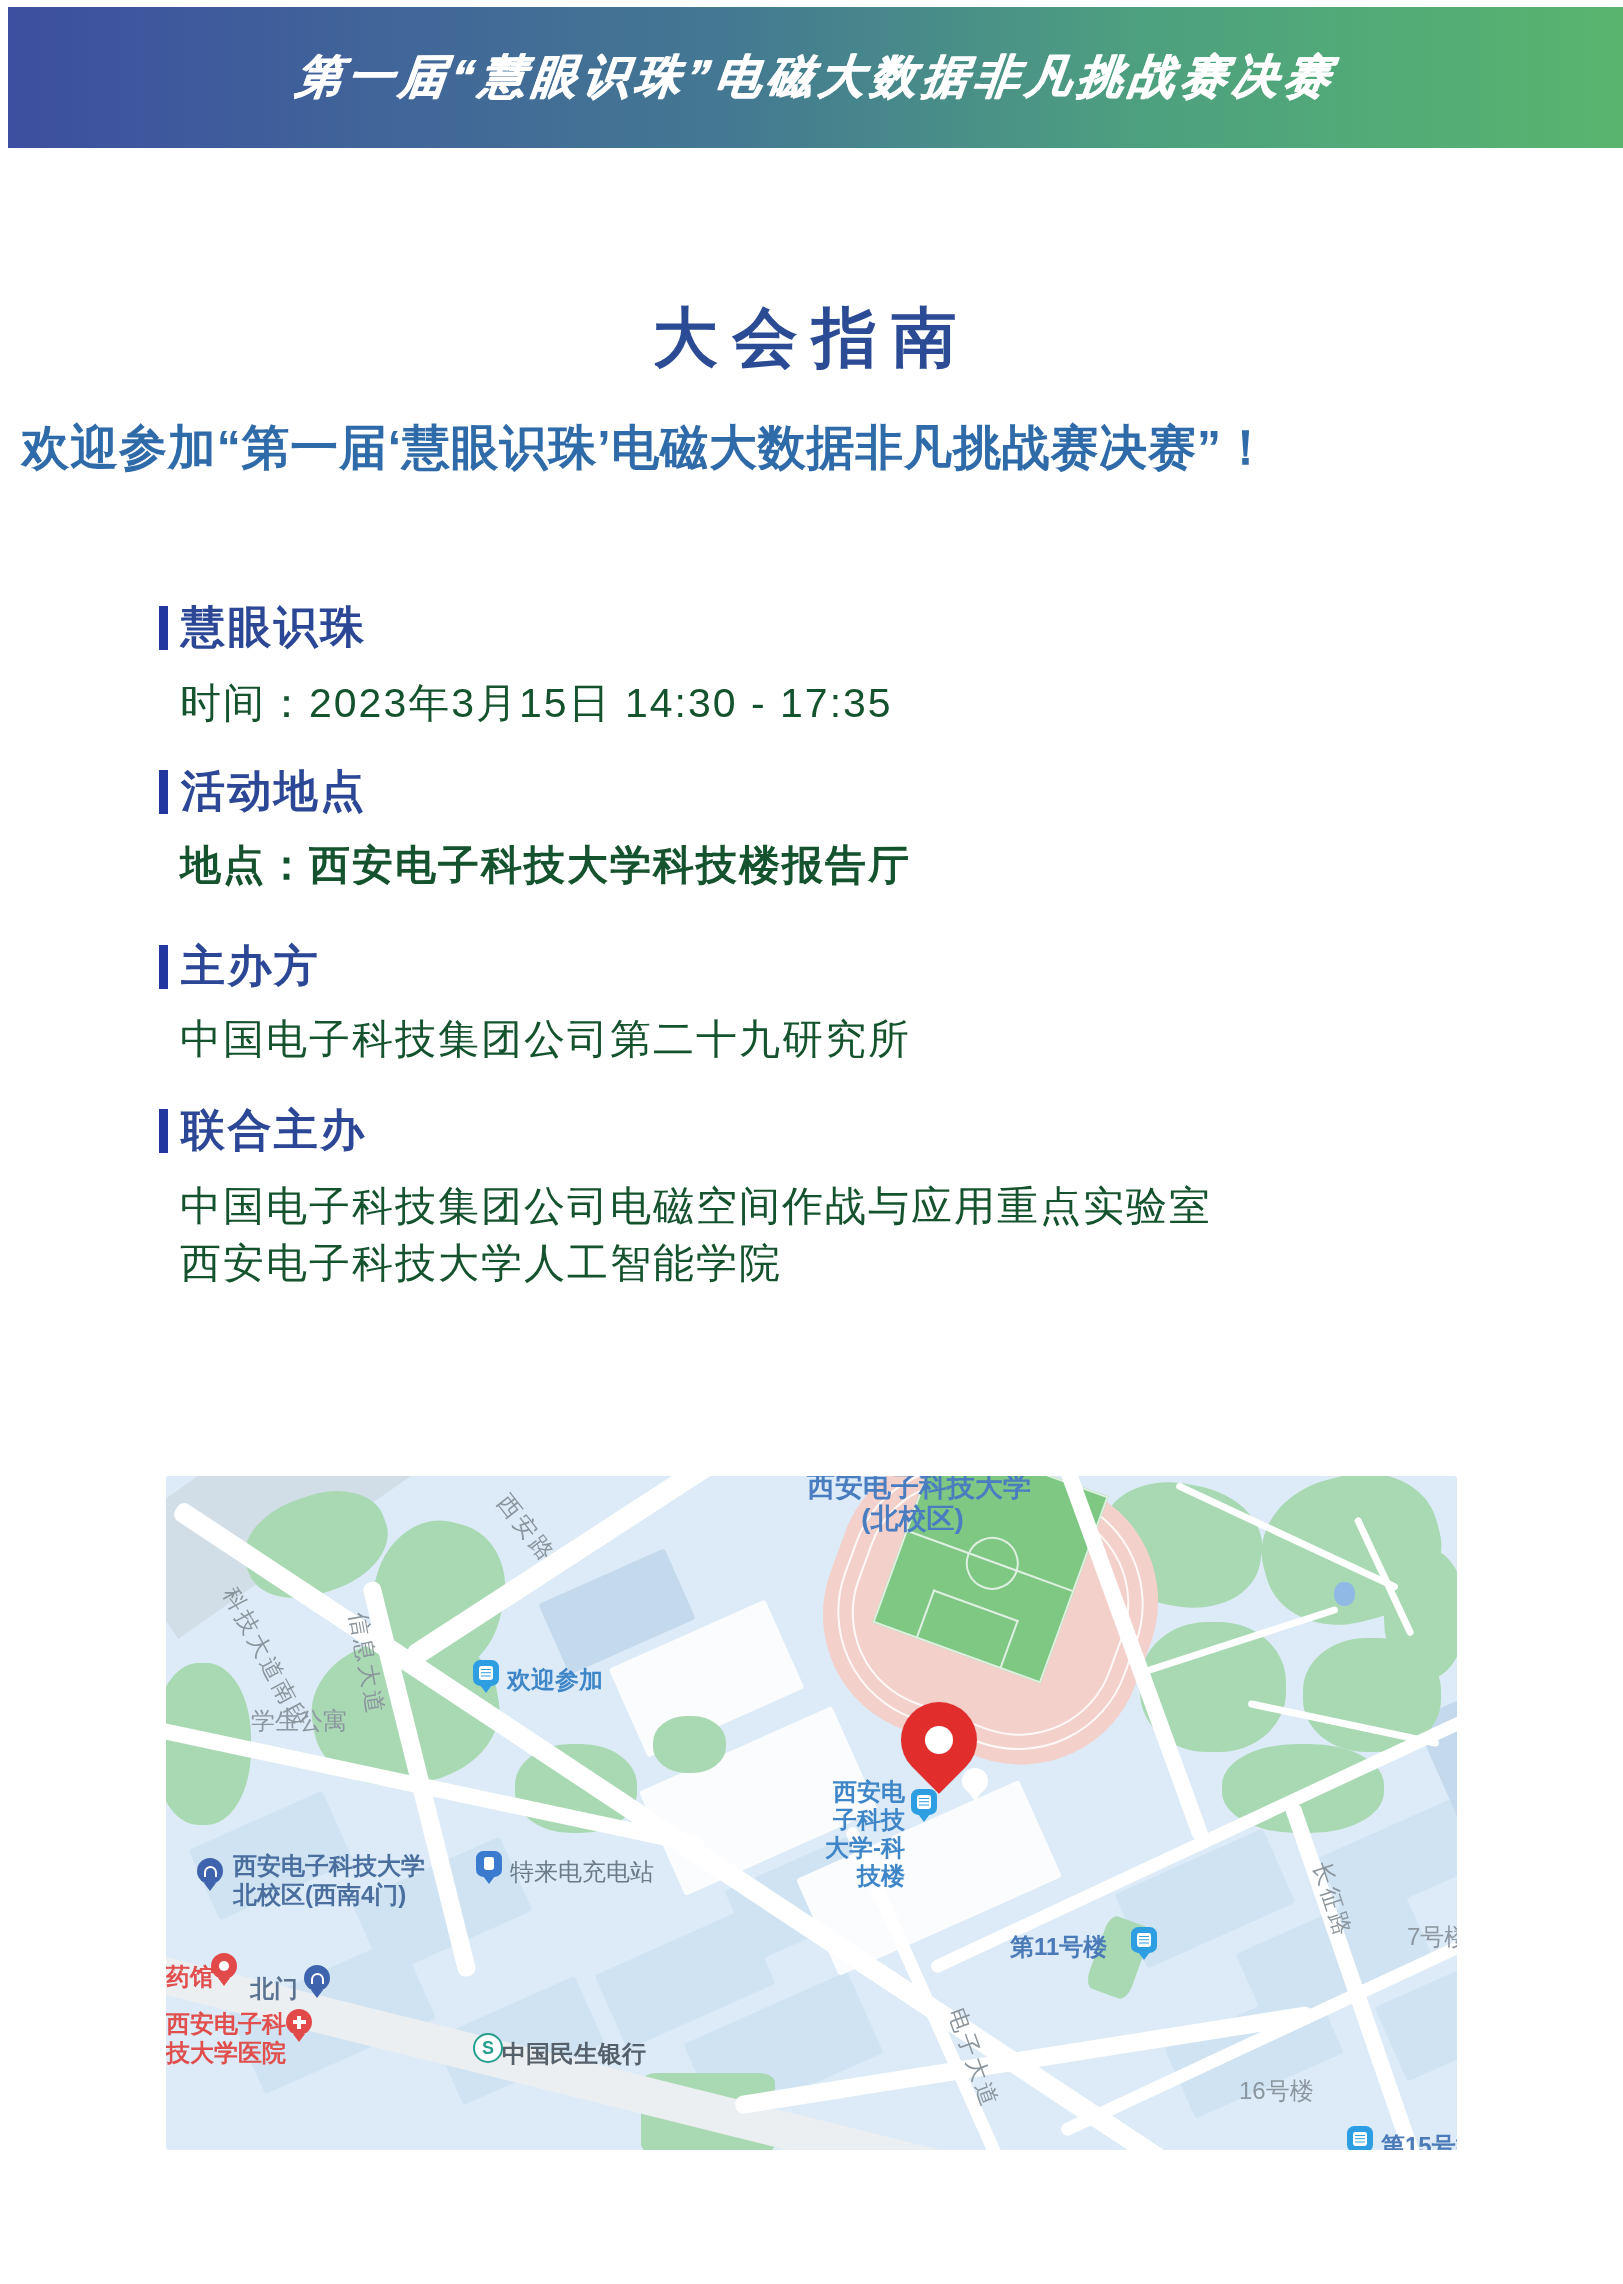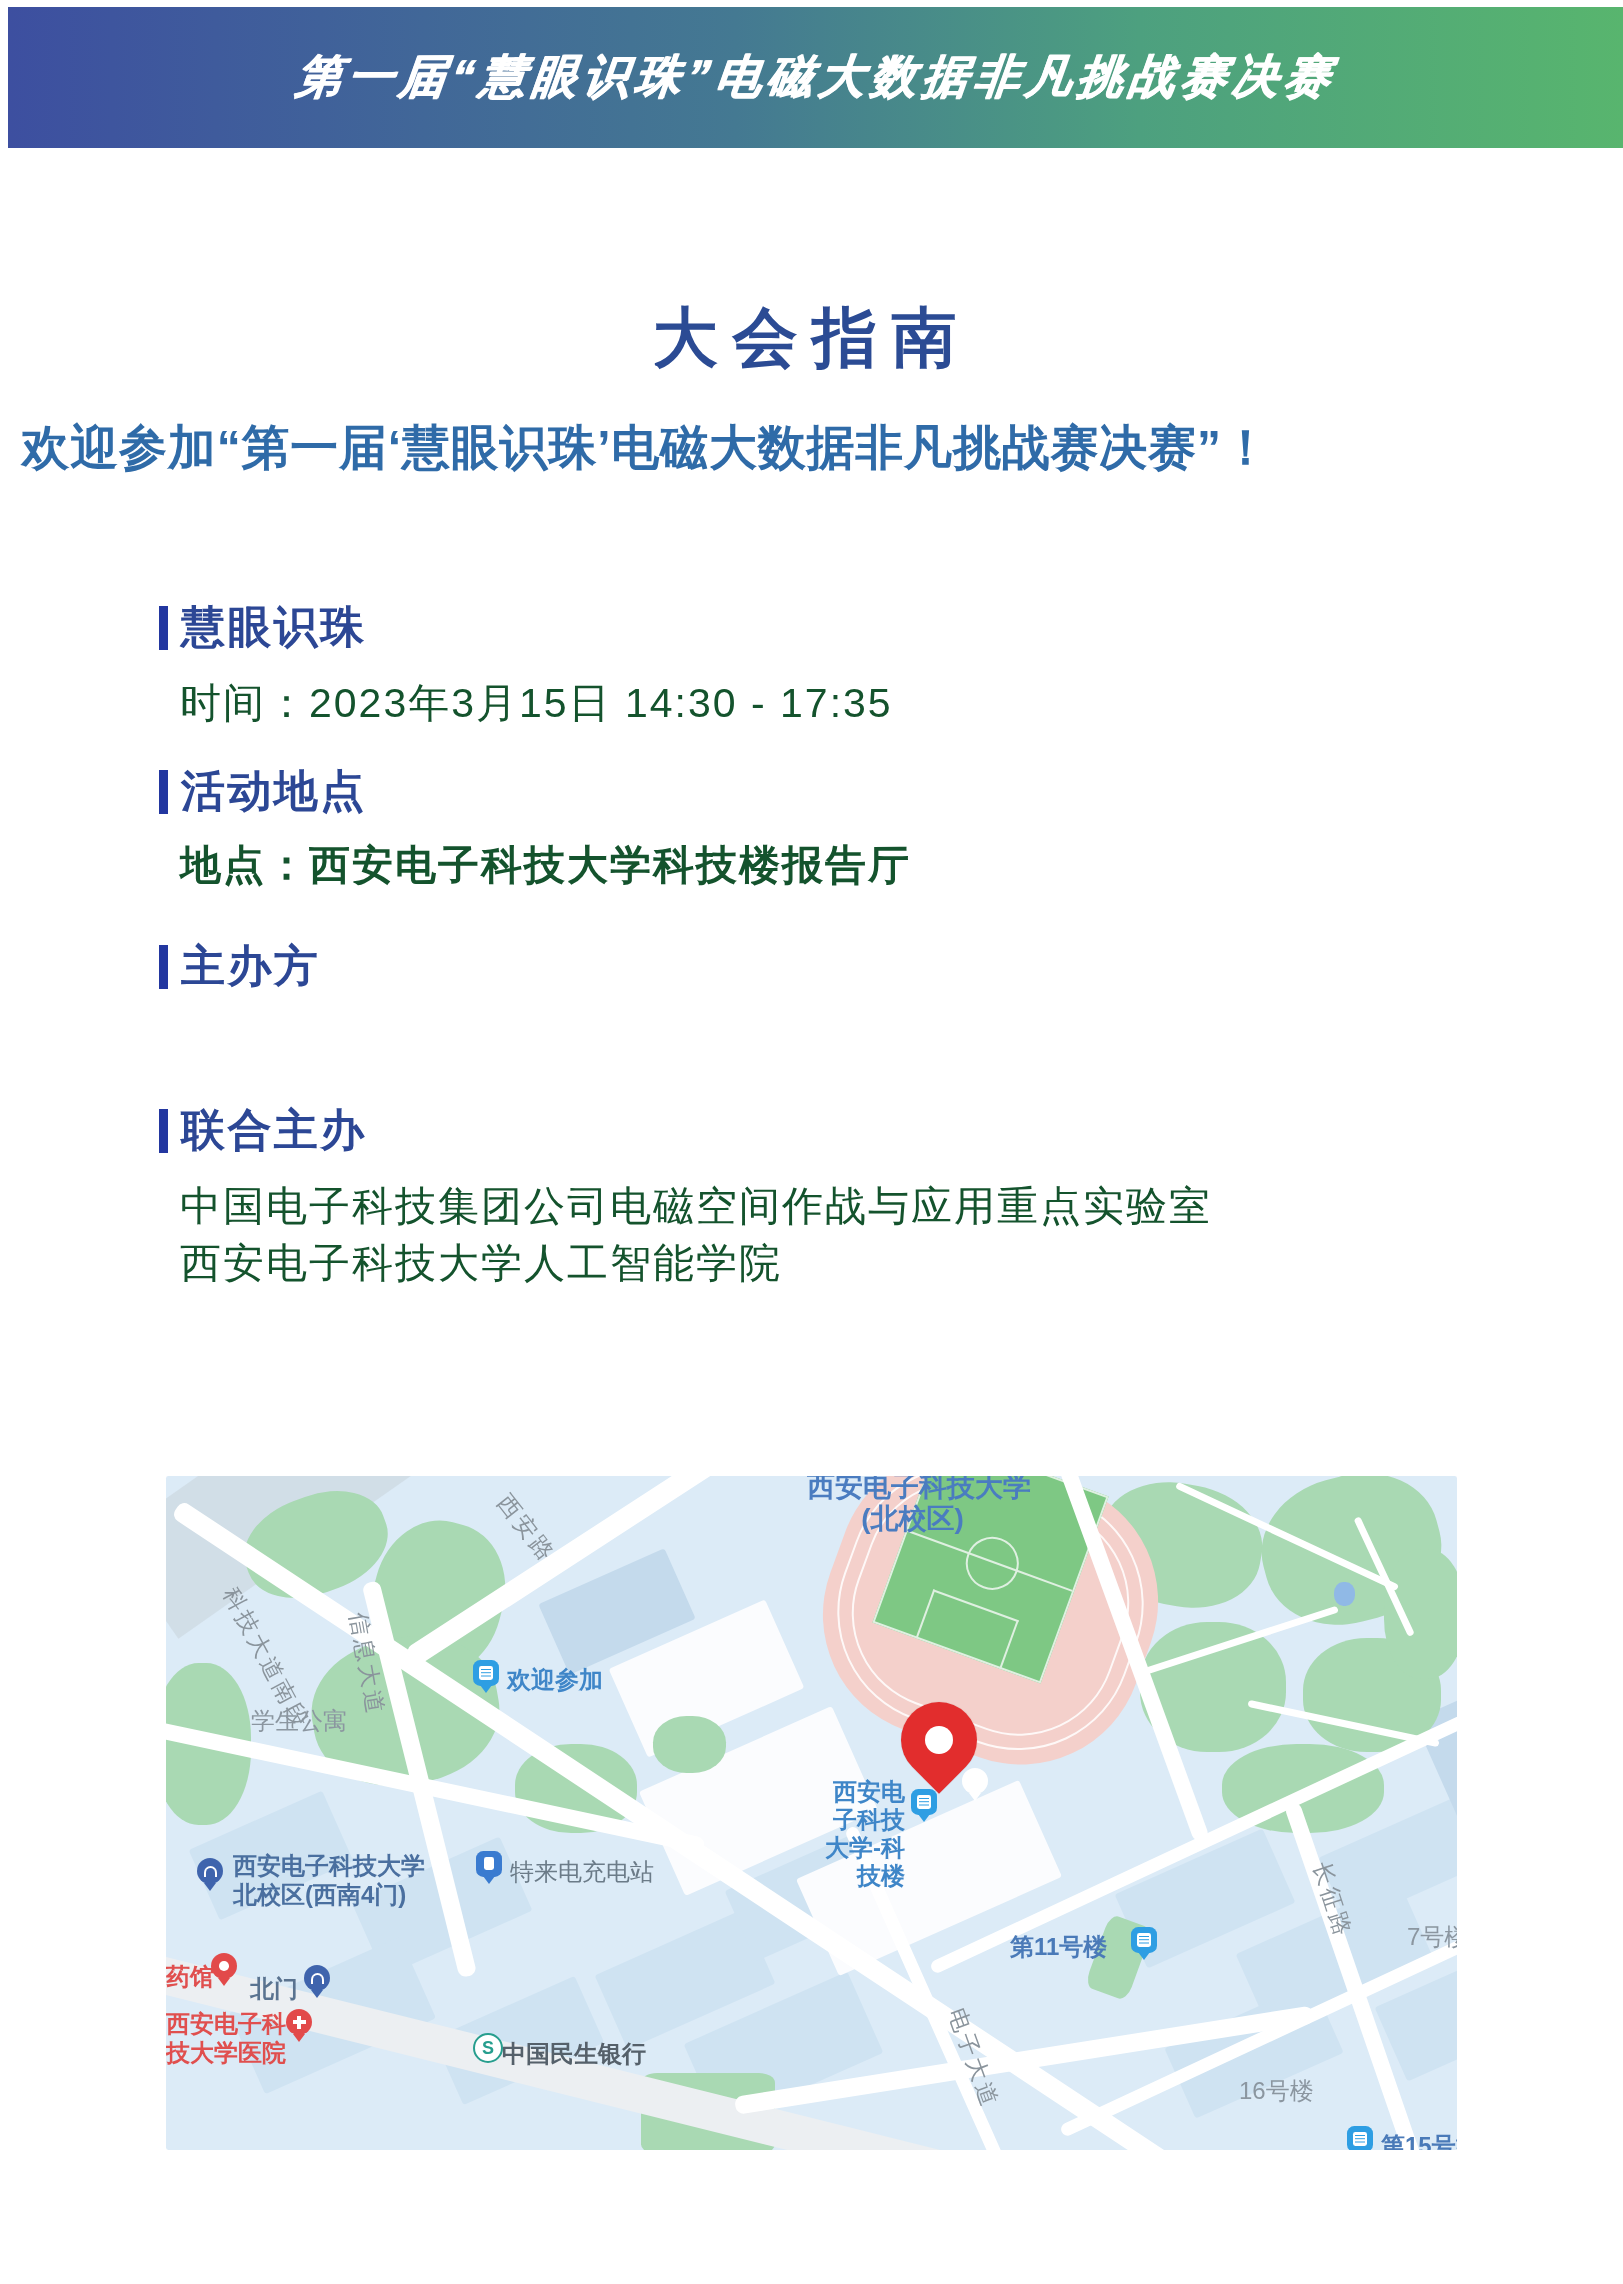--- a/index.html
+++ b/index.html
@@ -100,20 +100,21 @@
   <div class="section-h" style="top:762px;">
     <div class="bar"></div>
     <div class="txt">活动地点</div>
   </div>
   <div class="section-body" style="top:838px;font-weight:bold;">地点：西安电子科技大学科技楼报告厅</div>
 
   <div class="section-h" style="top:937px;">
     <div class="bar"></div>
     <div class="txt">主办方</div>
   </div>
+  <div class="section-body" style="top:1012px;">中国电子科技集团公司第二十九研究所</div>
 
   <div class="section-h" style="top:1101px;">
     <div class="bar"></div>
     <div class="txt">联合主办</div>
   </div>
   <div class="section-body" style="top:1179px;">中国电子科技集团公司电磁空间作战与应用重点实验室</div>
   <div class="section-body" style="top:1236px;">西安电子科技大学人工智能学院</div>
 
   <div class="map">
 

